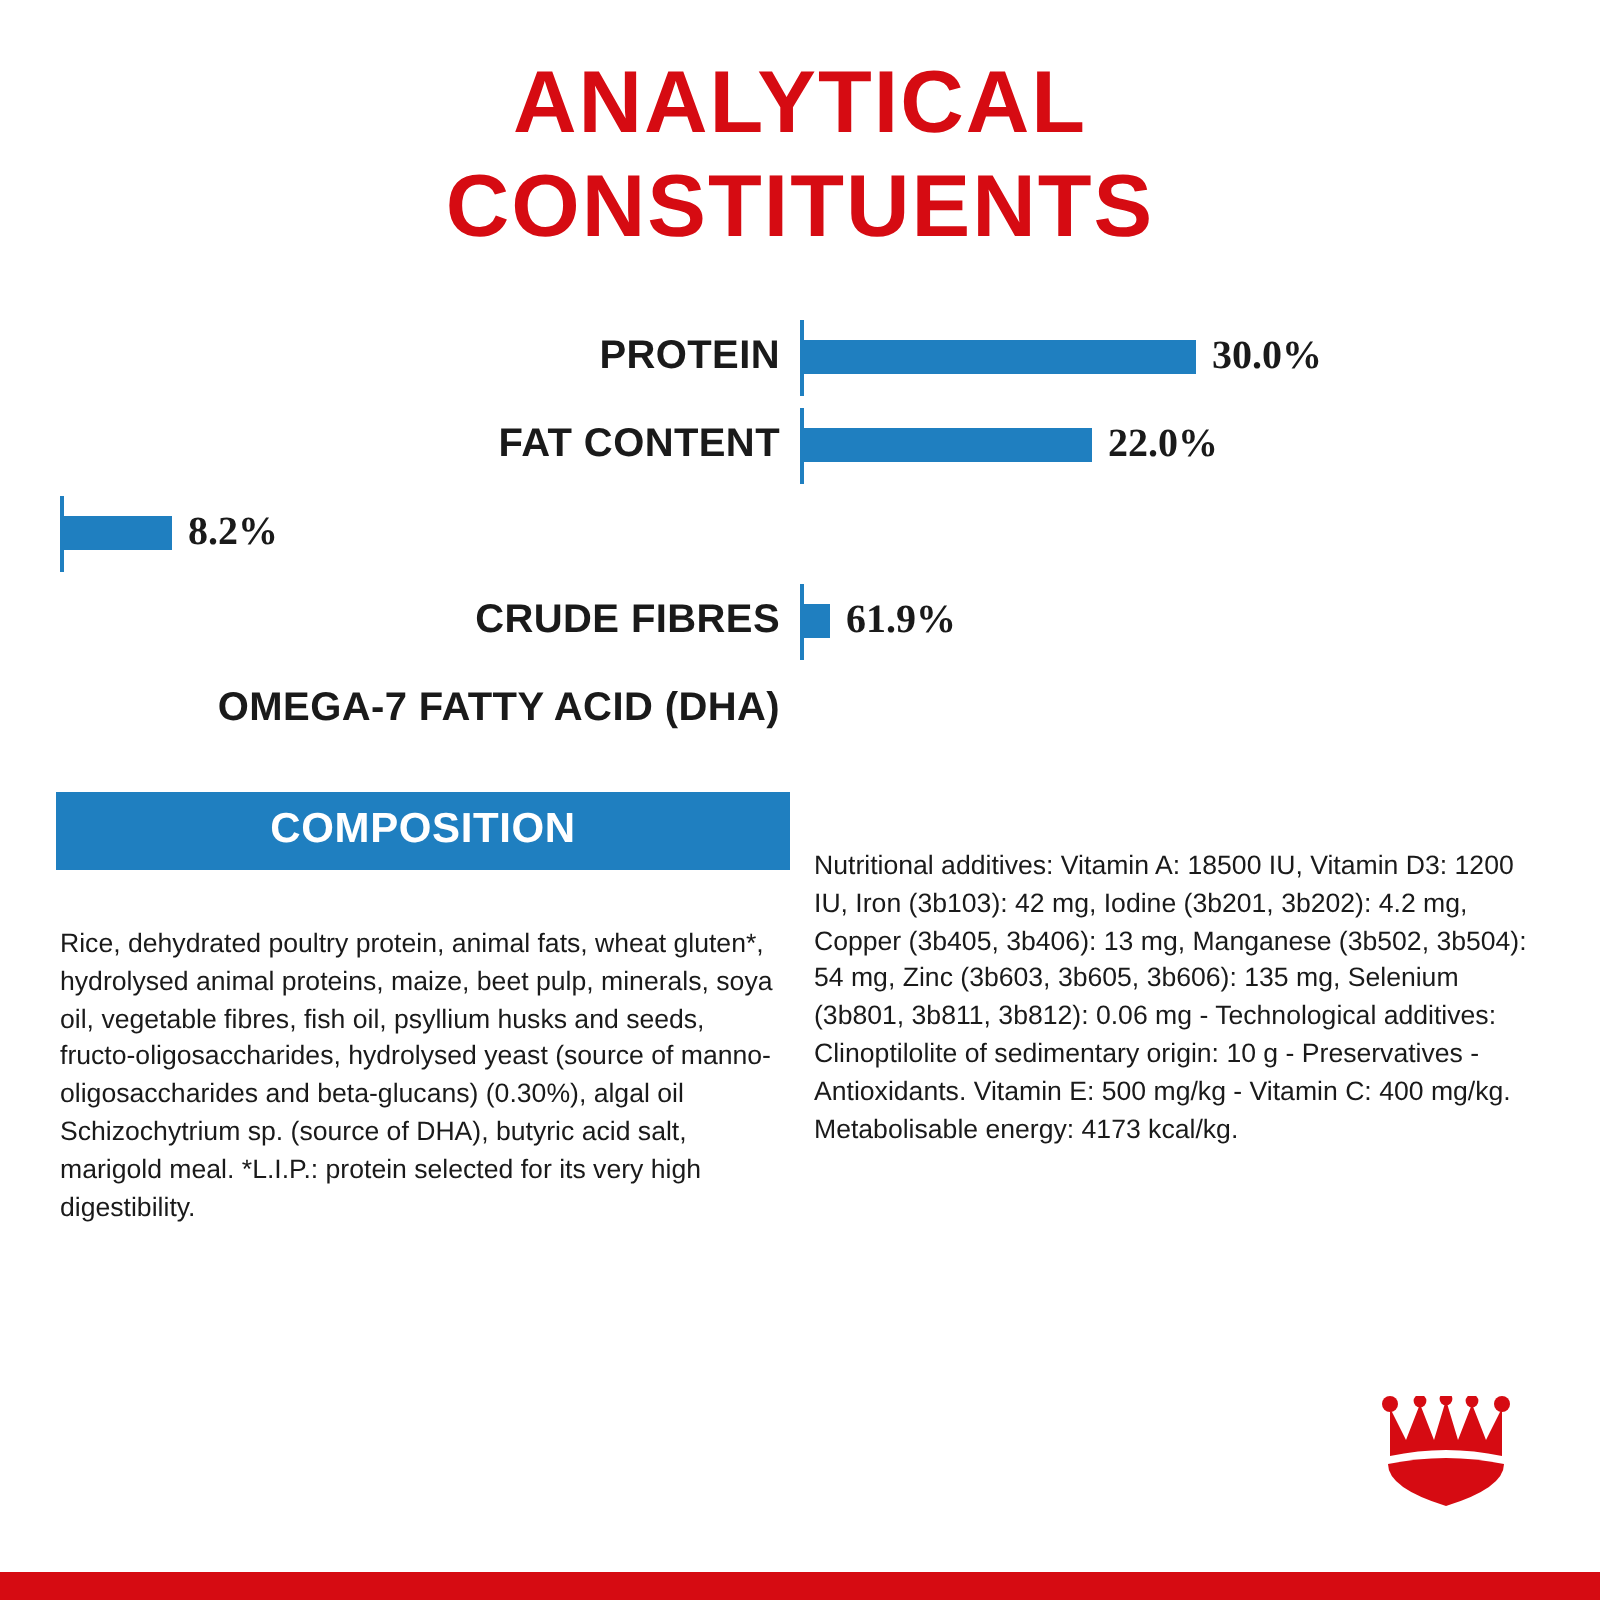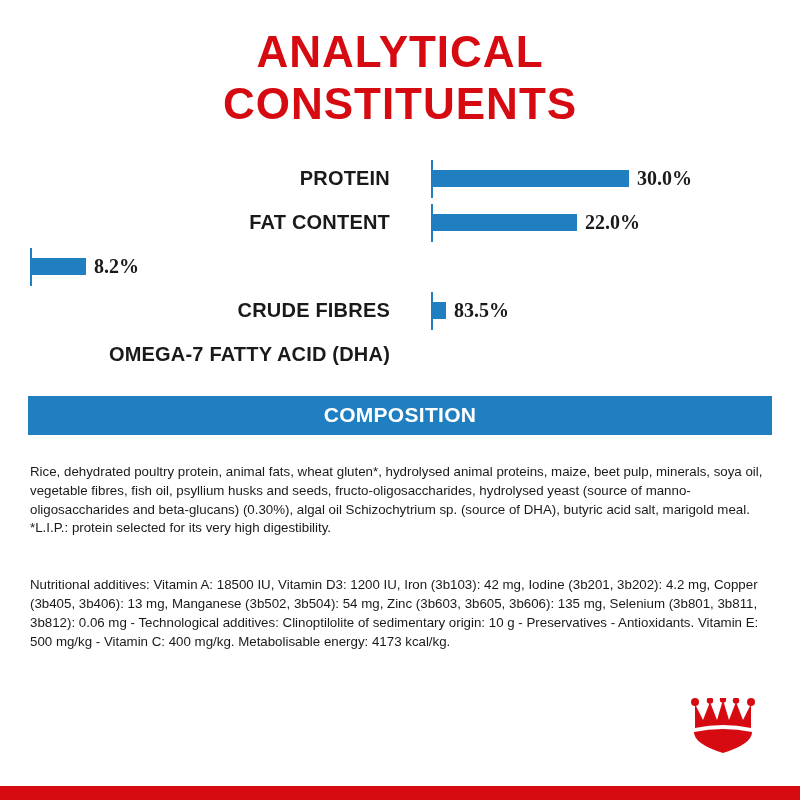--- a/index.html
+++ b/index.html
@@ -38,21 +38,20 @@
   
   .chart {
     margin-top: 30px;
     padding: 0 30px 0 30px;
   }
   .bar-row {
     display: flex;
     align-items: center;
     height: 38px;
     margin-bottom: 6px;
-    gap: 31px;
   }
   .bar-label {
     width: 360px;
     text-align: right;
     padding-right: 10px;
     font-size: 20px;
     font-weight: bold;
     color: #1a1a1a;
     letter-spacing: 0.2px;
     white-space: nowrap;
@@ -75,21 +74,20 @@
     padding-left: 8px;
     white-space: nowrap;
     font-family: Liberation Serif, serif;
   }
 
   
   .panels {
     display: flex;
     gap: 10px;
     margin: 22px 28px 0 28px;
-    flex-direction: column;
   }
   .panel {
     flex: 1;
     min-width: 0;
   }
   .panel-header {
     background: #1f7fc0;
     color: #ffffff;
     font-weight: bold;
     font-size: 21px;
@@ -156,21 +154,21 @@
       <div class="bar-wrap">
         <div class="bar" style="width:54px"></div>
         <div class="bar-value">8.2%</div>
       </div>
     </div>
 
     <div class="bar-row">
       <div class="bar-label">CRUDE FIBRES</div>
       <div class="bar-wrap">
         <div class="bar" style="width:13px"></div>
-        <div class="bar-value">83.5%</div>
+        <div class="bar-value">61.9%</div>
       </div>
     </div>
 
     <div class="bar-row">
       <div class="bar-label">OMEGA-7 FATTY ACID (DHA)</div>
     </div>
 
   </div>
 
   <div class="panels">

